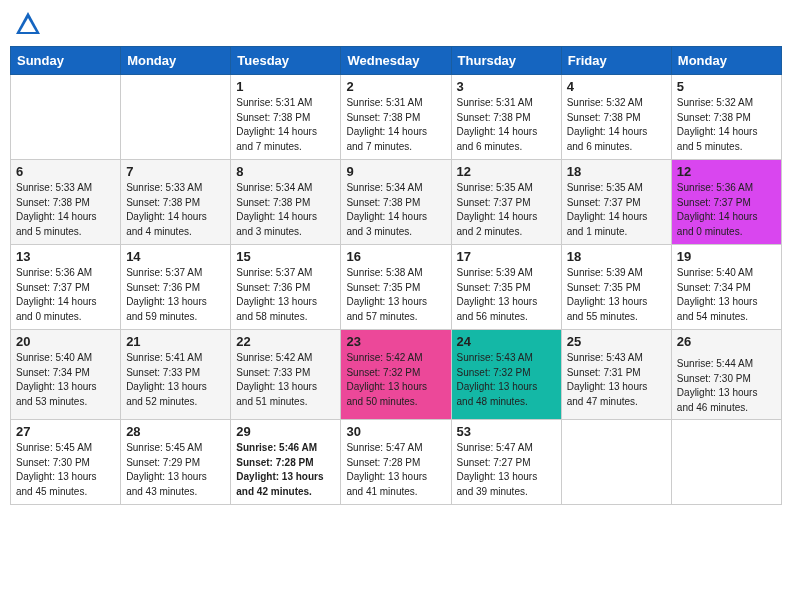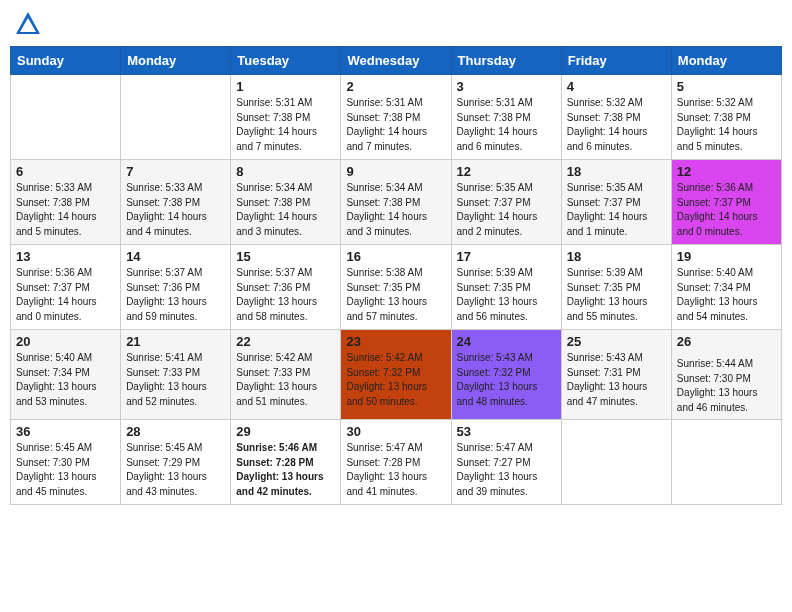--- a/index.html
+++ b/index.html
@@ -259,48 +259,48 @@
           <div class="day-info" style="white-space: pre-line;">Sunrise: 5:41 AM
 Sunset: 7:33 PM
 Daylight: 13 hours and 52 minutes.</div>
         </td>
         <td style="background: rgb(245, 245, 245); margin-left: 44px;">
           <span class="day-num">22</span>
           <div class="day-info" style="white-space: pre-line;">Sunrise: 5:42 AM
 Sunset: 7:33 PM
 Daylight: 13 hours and 51 minutes.</div>
         </td>
-        <td style="background: #c2410c;">
+        <td style="background: #ec4899;">
           <span class="day-num">23</span>
           <div class="day-info" style="white-space: pre-line;">Sunrise: 5:42 AM
 Sunset: 7:32 PM
 Daylight: 13 hours and 50 minutes.</div>
         </td>
-        <td style="background: #8b5cf6; margin-left: 27px;">
+        <td style="background: #14b8a6; margin-left: 27px;">
           <span class="day-num">24</span>
           <div class="day-info" style="white-space: pre-line;">Sunrise: 5:43 AM
 Sunset: 7:32 PM
 Daylight: 13 hours and 48 minutes.</div>
         </td>
         <td style="background: rgb(245, 245, 245);">
           <span class="day-num">25</span>
           <div class="day-info" style="white-space: pre-line;">Sunrise: 5:43 AM
 Sunset: 7:31 PM
 Daylight: 13 hours and 47 minutes.</div>
         </td>
         <td style="background: rgb(245, 245, 245);">
           <span class="day-num">26</span>
           <div class="day-info" style="white-space: pre-line; margin-top: 8px;">Sunrise: 5:44 AM
 Sunset: 7:30 PM
 Daylight: 13 hours and 46 minutes.</div>
         </td>
       </tr>
       <tr class="week-row">
         <td>
-          <span class="day-num">36</span>
+          <span class="day-num">27</span>
           <div class="day-info" style="white-space: pre-line;">Sunrise: 5:45 AM
 Sunset: 7:30 PM
 Daylight: 13 hours and 45 minutes.</div>
         </td>
         <td>
           <span class="day-num">28</span>
           <div class="day-info" style="white-space: pre-line;">Sunrise: 5:45 AM
 Sunset: 7:29 PM
 Daylight: 13 hours and 43 minutes.</div>
         </td>

